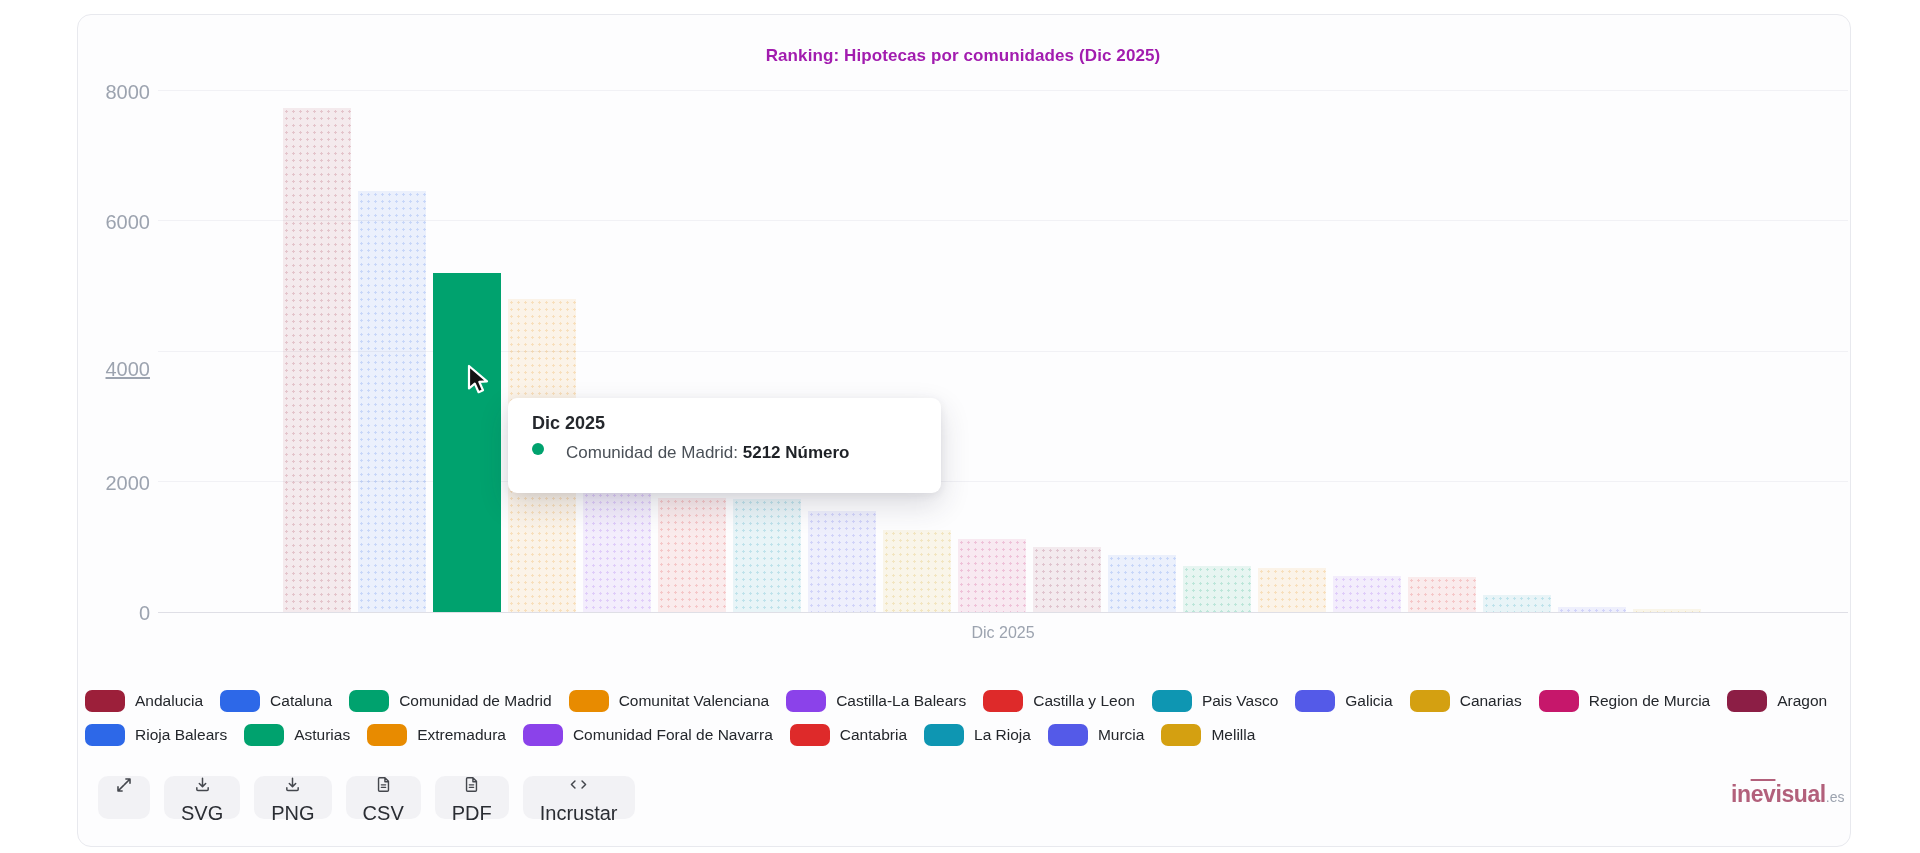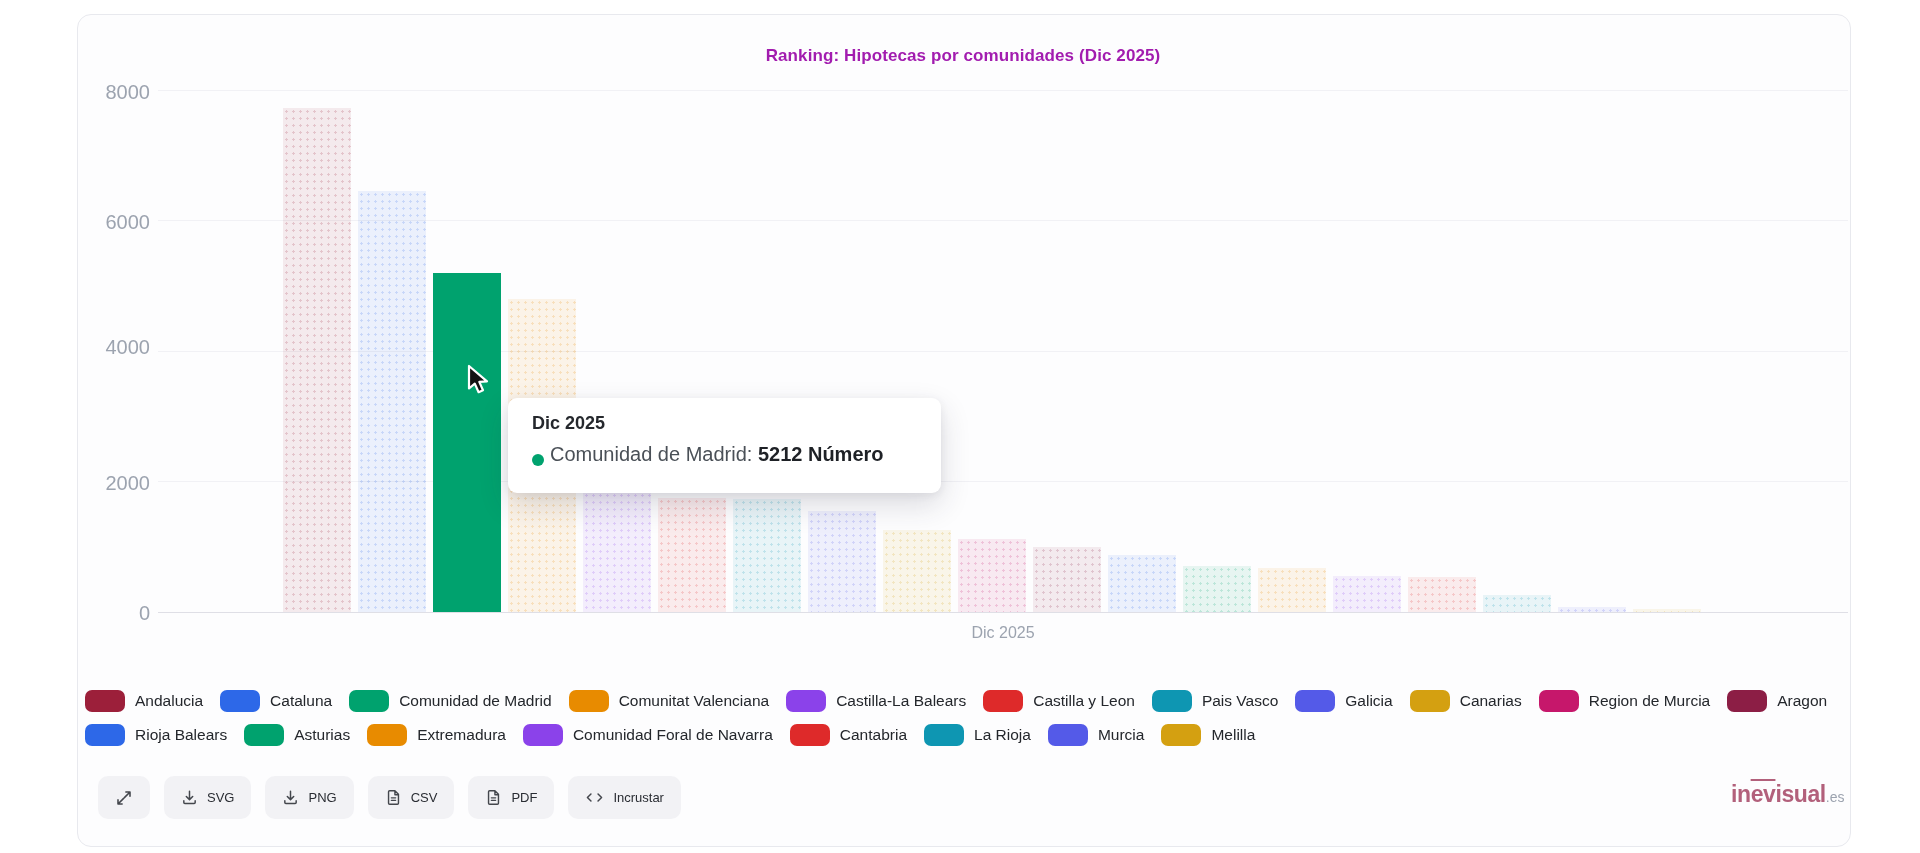--- a/index.html
+++ b/index.html
@@ -20,33 +20,33 @@
   
   .legend{position:absolute;left:85px;top:690px;width:1780px;display:flex;flex-direction:column;gap:12px;}
   .legend-row{display:flex;flex-wrap:nowrap;gap:17px;align-items:center;}
   .legend-item{display:flex;align-items:center;gap:10px;cursor:pointer;white-space:nowrap;}
   .swatch{width:40px;height:22px;border-radius:7px;flex:0 0 auto;}
   .legend-label{font-size:15.5px;color:#24272C;}
   
   .toolbar{position:absolute;left:98px;top:776px;display:flex;gap:14px;align-items:center;}
   .tbtn{display:flex;align-items:center;gap:9px;height:43px;padding:0 17px;background:#F2F2F5;
         border:none;border-radius:10px;font-family:"Liberation Sans", sans-serif;
-        font-size:13px;color:#2A2D33;cursor:pointer;}
+        font-size:20px;color:#2A2D33;cursor:pointer;flex-direction:column;}
   .tbtn .ic{display:inline-flex;color:#44474D;}
   
   .logo{position:absolute;left:1731px;top:781px;white-space:nowrap;cursor:pointer;}
   .logo-main{font-size:23px;font-weight:700;color:#B2607B;letter-spacing:-0.4px;}
   .logo-ovl{text-decoration:overline;margin-top:16px;}
   .logo-suffix{font-size:14px;font-weight:400;color:#9CA3AF;}
   
   .tooltip{position:absolute;left:508px;top:398px;width:433px;height:95px;box-sizing:border-box;
            background:#ffffff;border-radius:9px;padding:15px 24px;
            box-shadow:0 12px 30px rgba(45,45,70,.16),0 2px 8px rgba(45,45,70,.08);}
   .tt-title{font-size:18px;font-weight:700;color:#25282D;margin-bottom:9px;}
-  .tt-row{display:flex;align-items:flex-end;gap:6px;font-size:20px;color:#4A5057;}
+  .tt-row{display:flex;align-items:flex-start;gap:22px;font-size:17px;color:#4A5057;}
   .tt-dot{width:12px;height:12px;border-radius:50%;flex:0 0 auto;}
   .tt-val{font-weight:700;color:#1E2126;}
   .cursor{position:absolute;left:466px;top:364px;pointer-events:none;}
 </style>
 </head>
 <body>
 
 <div class="stage">
   <div class="card"></div>
 
@@ -73,21 +73,21 @@
       <div class="bar" style="left: 1100px; width: 68px; height: 44px; background-color: rgba(232, 139, 0, 0.086); background-image: radial-gradient(rgba(232, 139, 0, 0.19) 1.1px, transparent 1.1px); background-size: 7px 7px;"></div>
       <div class="bar" style="left: 1175px; width: 68px; height: 36px; background-color: rgba(139, 66, 234, 0.086); background-image: radial-gradient(rgba(139, 66, 234, 0.19) 1.1px, transparent 1.1px); background-size: 7px 7px;"></div>
       <div class="bar" style="left: 1250px; width: 68px; height: 35px; background-color: rgba(222, 42, 42, 0.086); background-image: radial-gradient(rgba(222, 42, 42, 0.19) 1.1px, transparent 1.1px); background-size: 7px 7px;"></div>
       <div class="bar" style="left: 1325px; width: 68px; height: 17px; background-color: rgba(14, 150, 178, 0.086); background-image: radial-gradient(rgba(14, 150, 178, 0.19) 1.1px, transparent 1.1px); background-size: 7px 7px;"></div>
       <div class="bar" style="left: 1400px; width: 68px; height: 5px; background-color: rgba(84, 90, 232, 0.086); background-image: radial-gradient(rgba(84, 90, 232, 0.19) 1.1px, transparent 1.1px); background-size: 7px 7px;"></div>
       <div class="bar" style="left: 1475px; width: 68px; height: 3px; background-color: rgba(212, 160, 17, 0.086); background-image: radial-gradient(rgba(212, 160, 17, 0.19) 1.1px, transparent 1.1px); background-size: 7px 7px;"></div>
     </div>
   <div id="yticks">
       <div class="ytick" style="left: 88px; top: 602px;">0</div>
       <div class="ytick" style="left: 88px; top: 471.75px;">2000</div>
-      <div class="ytick" style="left: 88px; top: 336px;">4000</div>
+      <div class="ytick" style="left: 88px; top: 358px; text-decoration: underline;">4000</div>
       <div class="ytick" style="left: 88px; top: 211.25px;">6000</div>
       <div class="ytick" style="left: 88px; top: 81px;">8000</div>
     </div>
   <div class="baseline"></div>
   <div class="xlabel">Dic 2025</div>
 
   <div class="legend" id="legend">
       <div class="legend-row">
         <div class="legend-item">
           <span class="swatch" style="background: rgb(156, 31, 58);"></span>

